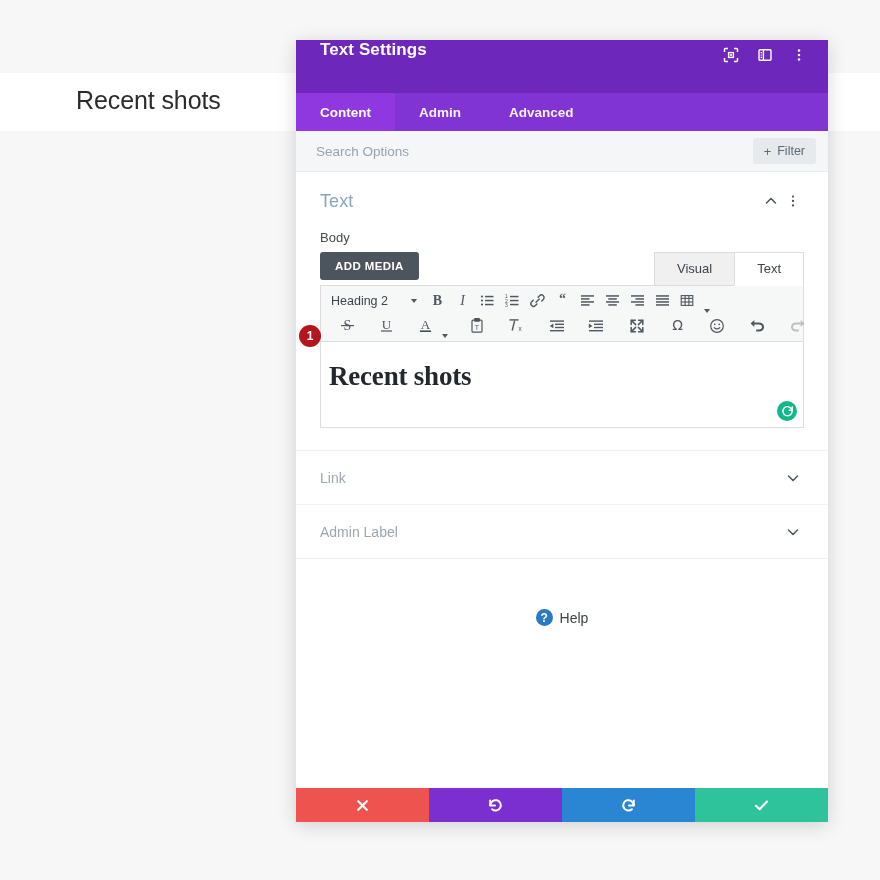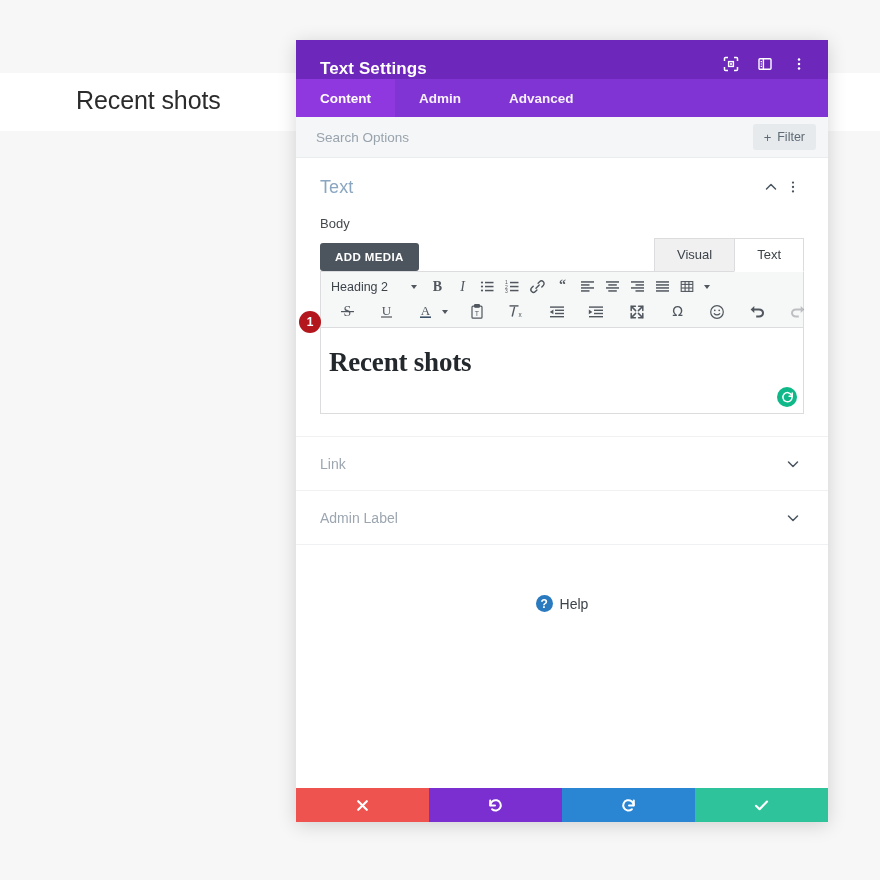--- a/index.html
+++ b/index.html
@@ -51,23 +51,23 @@
     height: 782px;
     background: #ffffff;
     box-shadow: 0 3px 18px rgba(0,0,0,0.16);
     display: flex;
     flex-direction: column;
     overflow: hidden;
   }
 
   .modal-header {
     background: #6d28bb;
-    height: 39px;
-    display: flex;
-    align-items: flex-end;
+    height: 53px;
+    display: flex;
+    align-items: flex-start;
     padding: 0 14px 0 24px;
     flex: 0 0 auto;
   }
   .modal-title {
     color: #ffffff;
     font-size: 17px;
     font-weight: 700;
     flex: 1;
     letter-spacing: 0.1px;
   }
@@ -166,21 +166,21 @@
     cursor: pointer;
   }
   .field-label {
     font-size: 13px;
     color: #44494e;
     margin-bottom: 7px;
   }
 
   .editor-toprow {
     display: flex;
-    align-items: flex-end;
+    align-items: flex-start;
     justify-content: space-between;
     position: relative;
   }
   .add-media {
     background: #4c555d;
     color: #ffffff;
     font-size: 11.5px;
     font-weight: 700;
     letter-spacing: .4px;
     padding: 8px 15px;
@@ -206,21 +206,21 @@
   .vt-tab:first-child { border-right: none; }
 
   
   .mce-toolbar {
     border: 1px solid #dcdcde;
     background: #f6f7f7;
     padding: 2px 4px 3px 4px;
   }
   .mce-row {
     display: flex;
-    align-items: center;
+    align-items: flex-end;
     flex-wrap: nowrap;
     min-height: 25px;
   }
   .mce-btn {
     height: 25px;
     min-width: 25px;
     display: flex;
     align-items: center;
     justify-content: center;
     cursor: pointer;

